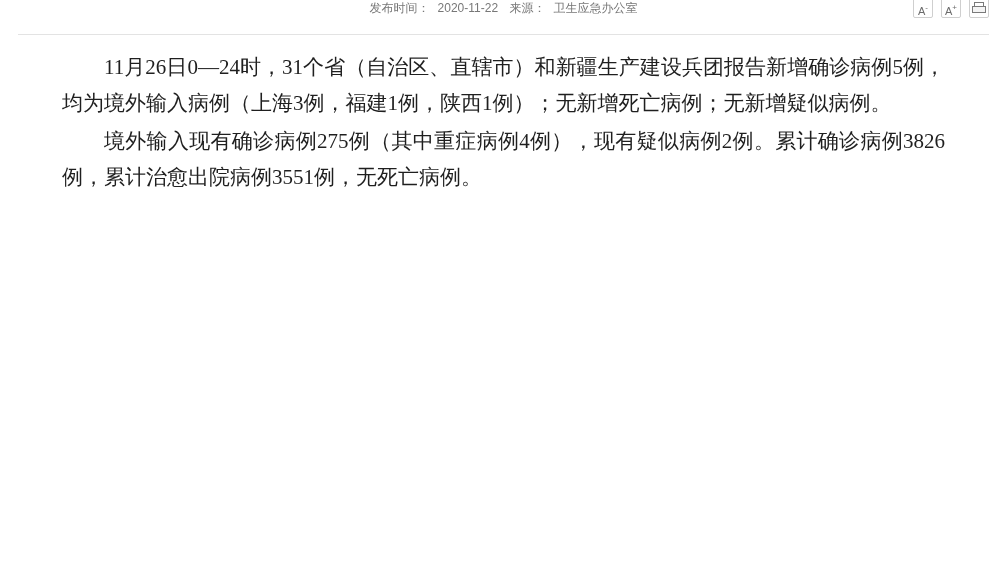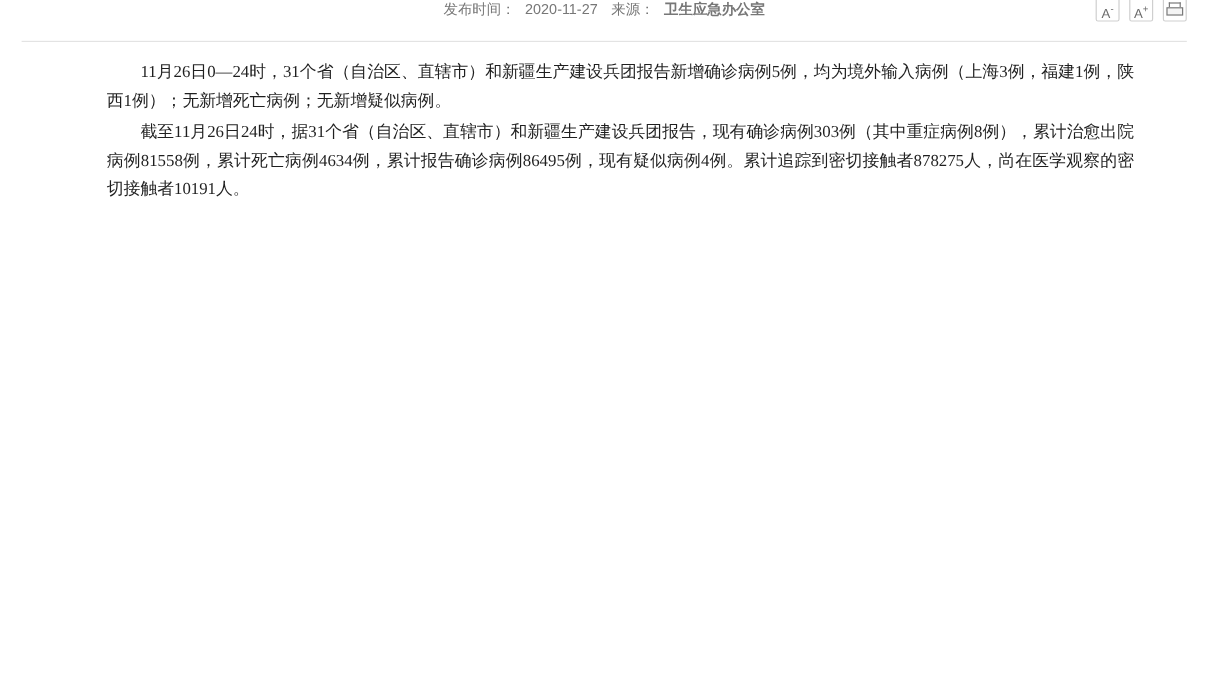--- a/index.html
+++ b/index.html
@@ -40,21 +40,20 @@
     text-align: center;
   }
   .meta-inner {
     display: inline-block;
   }
   .meta-inner span {
     margin: 0 4px;
   }
   .meta-source-value {
     color: #777777;
-    font-weight: bold;
   }
   .tools {
     position: absolute;
     right: 18px;
     top: -2px;
     display: flex;
     align-items: center;
     gap: 8px;
   }
   .tool-btn {
@@ -106,51 +105,50 @@
     border: 1px solid #7a7a7a;
     box-sizing: border-box;
     background: #f4f4f4;
   }
   .divider {
     margin: 8px 18px 0 18px;
     border-top: 1px solid #e3e3e3;
   }
   .content {
     padding: 14px 62px 0 62px;
-    font-size: 14px;
+    font-size: 21px;
     line-height: 1.72;
     color: #1f1f1f;
     text-align: justify;
     font-family: "Liberation Serif", "DejaVu Serif", serif;
-    margin-left: 27px;
   }
   .content p {
     margin: 0 0 2px 0;
     text-indent: 2em;
   }
 </style>
 </head>
 <body>
 
 <div class="page">
 
 
   <div class="meta-bar">
     <span class="meta-inner">
-      <span>发布时间：</span><span>2020-11-27</span>
+      <span>发布时间：</span><span>2020-11-22</span>
       <span>来源：</span><span class="meta-source-value">卫生应急办公室</span>
     </span>
 
     <div class="tools">
       <div class="tool-btn"><span>A</span><sup>-</sup></div>
       <div class="tool-btn"><span>A</span><sup>+</sup></div>
       <div class="tool-print"></div>
     </div>
   </div>
 
   <div class="divider"></div>
 
   <div class="content">
     <p>11月26日0—24时，31个省（自治区、直辖市）和新疆生产建设兵团报告新增确诊病例5例，均为境外输入病例（上海3例，福建1例，陕西1例）；无新增死亡病例；无新增疑似病例。</p>
-    <p>截至11月26日24时，据31个省（自治区、直辖市）和新疆生产建设兵团报告，现有确诊病例303例（其中重症病例8例），累计治愈出院病例81558例，累计死亡病例4634例，累计报告确诊病例86495例，现有疑似病例4例。累计追踪到密切接触者878275人，尚在医学观察的密切接触者10191人。</p>
+    <p>境外输入现有确诊病例275例（其中重症病例4例），现有疑似病例2例。累计确诊病例3826例，累计治愈出院病例3551例，无死亡病例。</p>
   </div>
 
 </div>
 
 </body></html>

